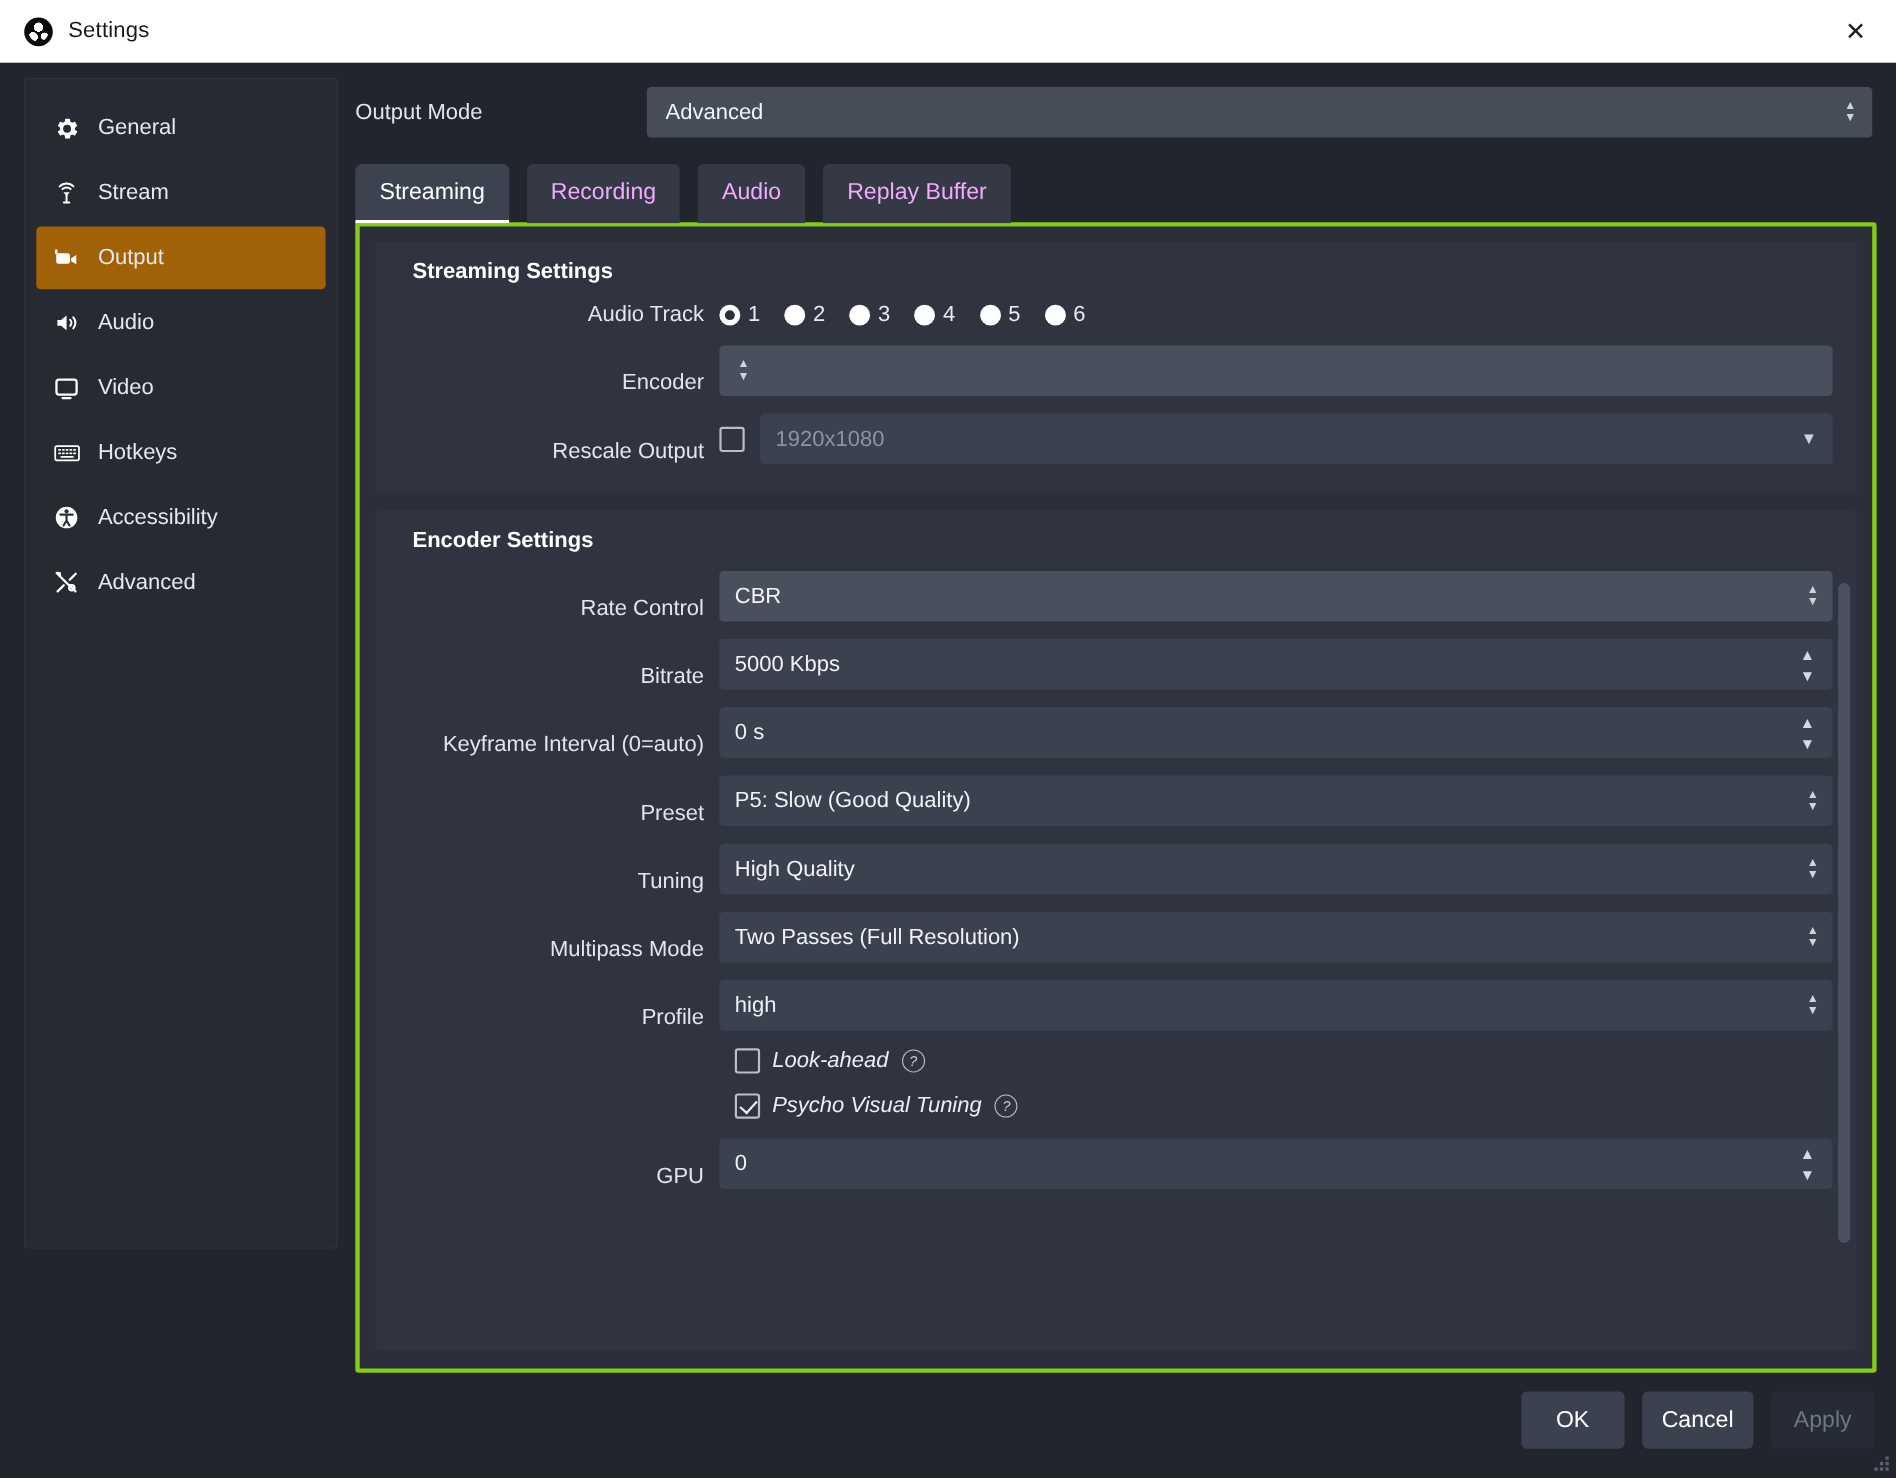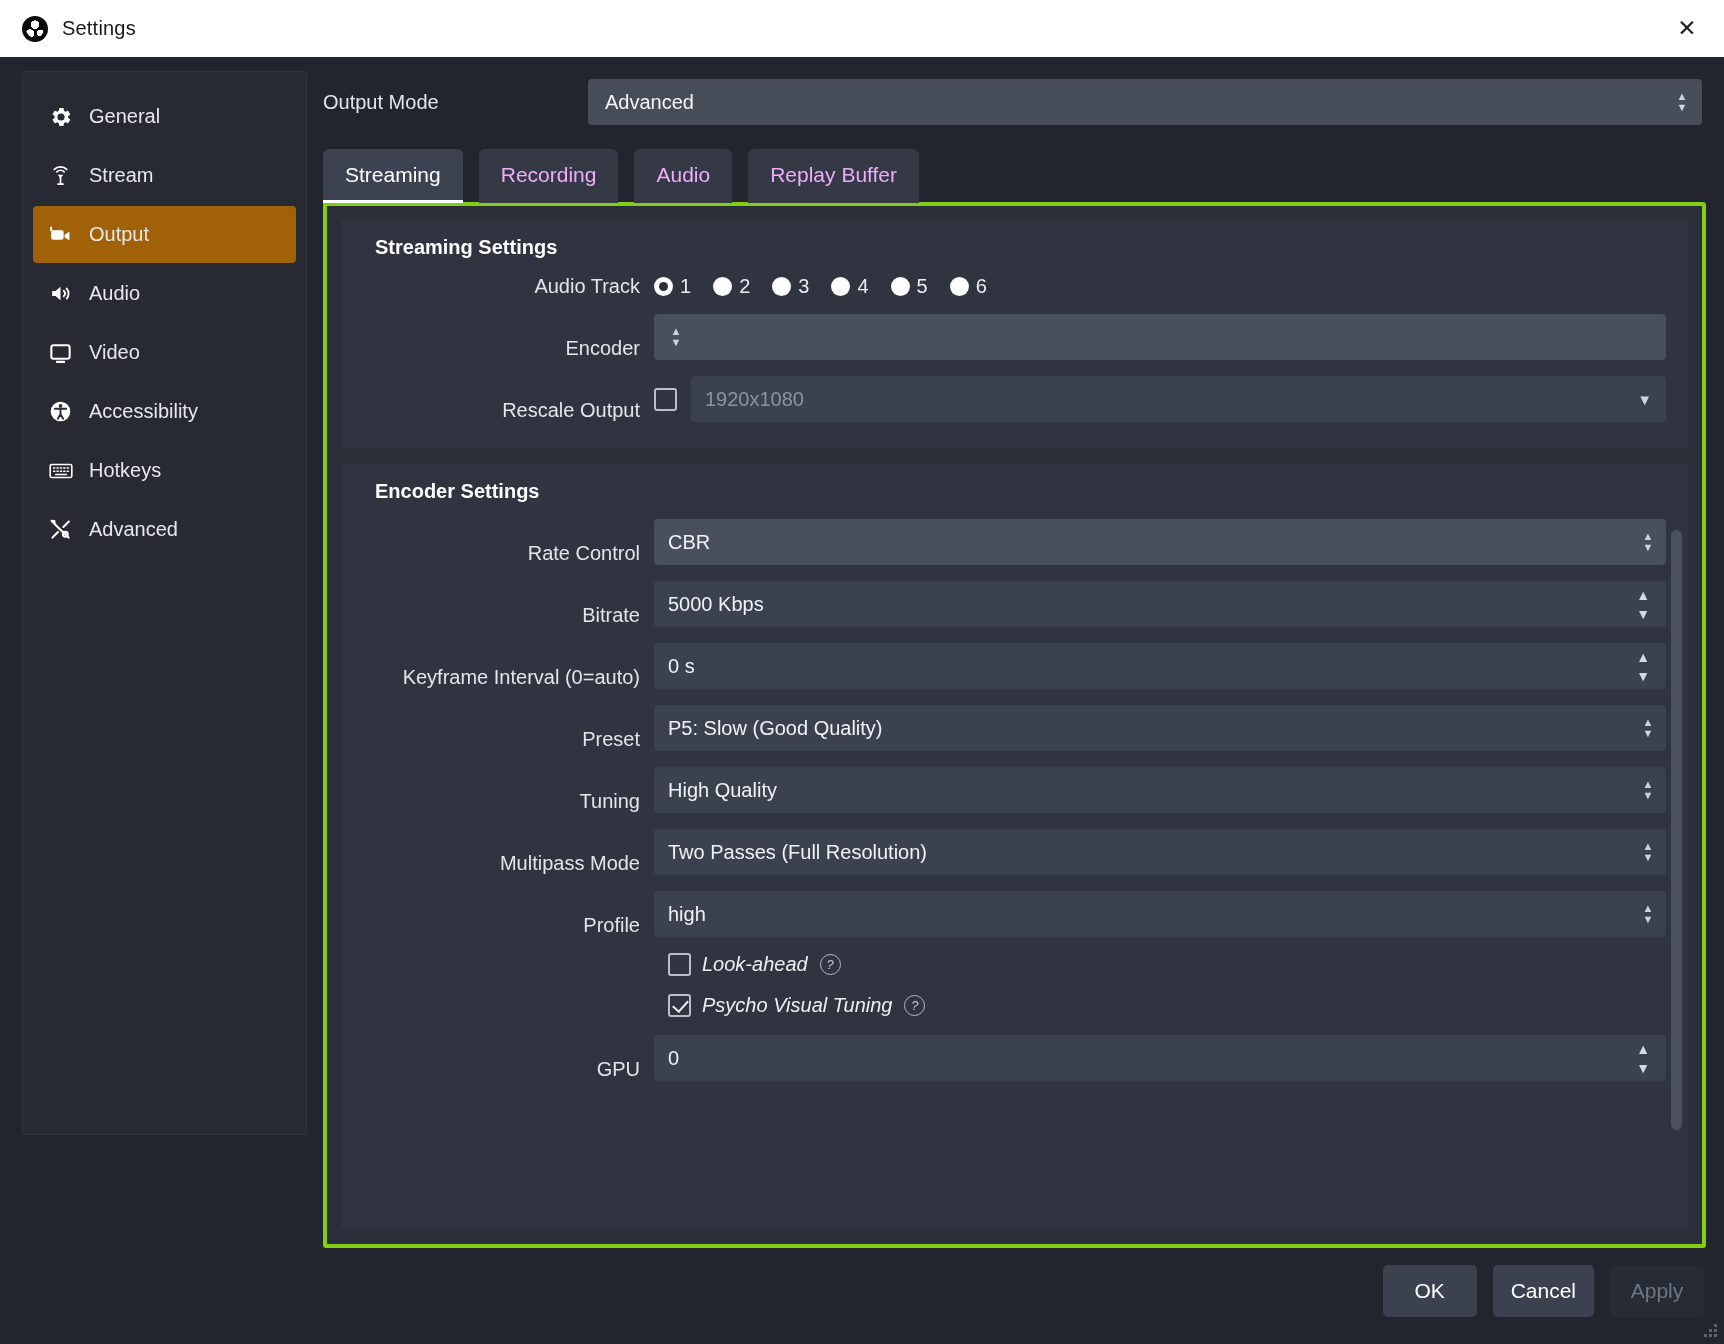--- a/index.html
+++ b/index.html
@@ -212,41 +212,41 @@
           <svg width="25" height="25" viewBox="0 0 24 24" fill="none" stroke="#ffffff" stroke-width="2">
             <rect x="3.2" y="5" width="17.6" height="13" rx="2.2"></rect>
             <path d="M8.5 21h7" stroke-linecap="round"></path>
           </svg>
         </span>
         <span>Video</span>
       </div>
 
       <div class="nav-item">
         <span class="nav-icon">
-          <svg width="25" height="25" viewBox="0 0 24 24">
-            <circle cx="12" cy="12" r="9.4" fill="#ffffff"></circle>
-            <circle cx="12" cy="6.6" r="1.8" fill="#2b2f3a"></circle>
-            <path d="M6.6 9.4h10.8M12 9.4v5.2M12 14.6l-2.6 4.3M12 14.6l2.6 4.3" stroke="#2b2f3a" stroke-width="1.9" stroke-linecap="round" fill="none"></path>
-          </svg>
-        </span>
-        <span>Accessibility</span>
-      </div>
-
-      <div class="nav-item">
-        <span class="nav-icon">
           <svg width="26" height="26" viewBox="0 0 26 26" fill="none" stroke="#ffffff" stroke-width="1.6">
             <rect x="2.2" y="6.5" width="21.6" height="13" rx="1.6"></rect>
             <g stroke-linecap="round" stroke-width="1.5">
               <path d="M5.6 10h1.2M9 10h1.2M12.4 10h1.2M15.8 10h1.2M19.2 10h1.2"></path>
               <path d="M5.6 13.2h1.2M9 13.2h1.2M12.4 13.2h1.2M15.8 13.2h1.2M19.2 13.2h1.2"></path>
               <path d="M7.6 16.4h10.8"></path>
             </g>
           </svg>
         </span>
         <span>Hotkeys</span>
+      </div>
+
+      <div class="nav-item">
+        <span class="nav-icon">
+          <svg width="25" height="25" viewBox="0 0 24 24">
+            <circle cx="12" cy="12" r="9.4" fill="#ffffff"></circle>
+            <circle cx="12" cy="6.6" r="1.8" fill="#2b2f3a"></circle>
+            <path d="M6.6 9.4h10.8M12 9.4v5.2M12 14.6l-2.6 4.3M12 14.6l2.6 4.3" stroke="#2b2f3a" stroke-width="1.9" stroke-linecap="round" fill="none"></path>
+          </svg>
+        </span>
+        <span>Accessibility</span>
       </div>
 
       <div class="nav-item">
         <span class="nav-icon">
           <svg width="25" height="25" viewBox="0 0 24 24" fill="none" stroke="#ffffff" stroke-width="2" stroke-linecap="round">
             <path d="M4 4.4l9.6 9.6M20 4.4l-5.2 5.2M4.2 19.8l5.4-5.4M14.6 14.2l5.2 5.6"></path>
             <path d="M3.4 3.6l2.6.3.4 2.5"></path>
             <circle cx="16.6" cy="16.6" r="2.3"></circle>
           </svg>
         </span>

